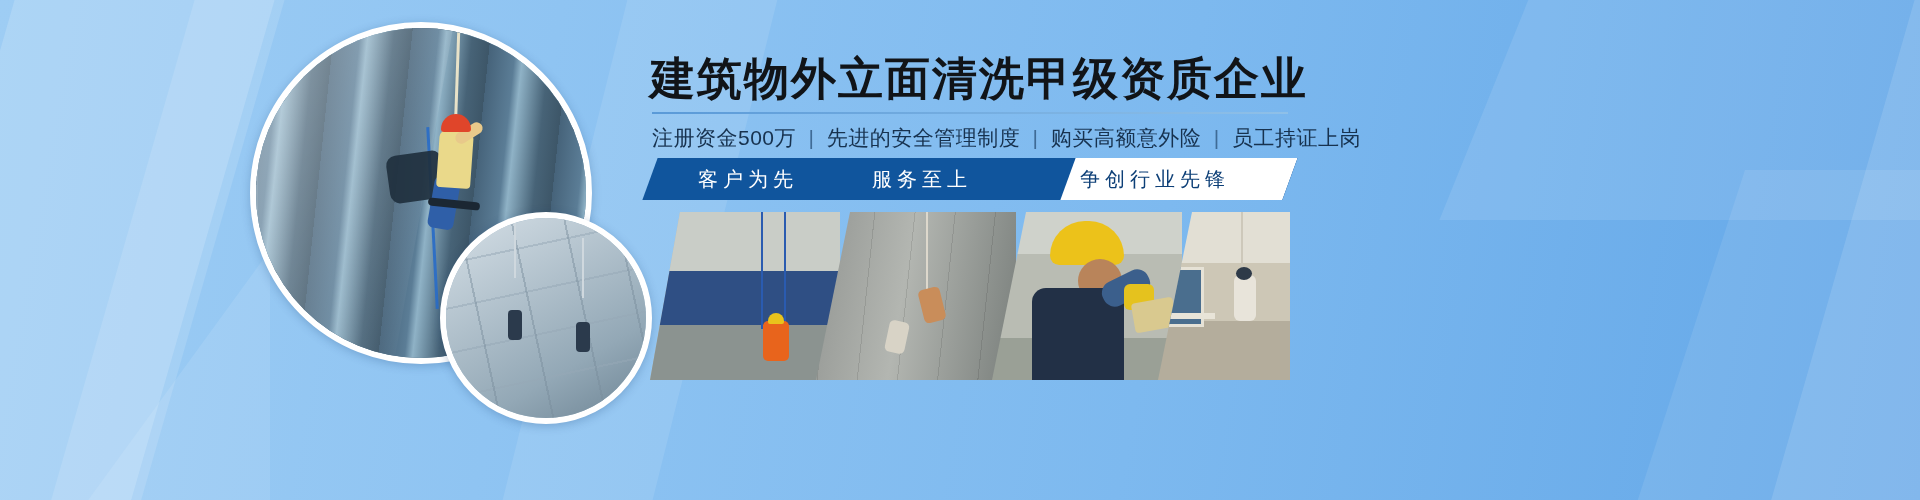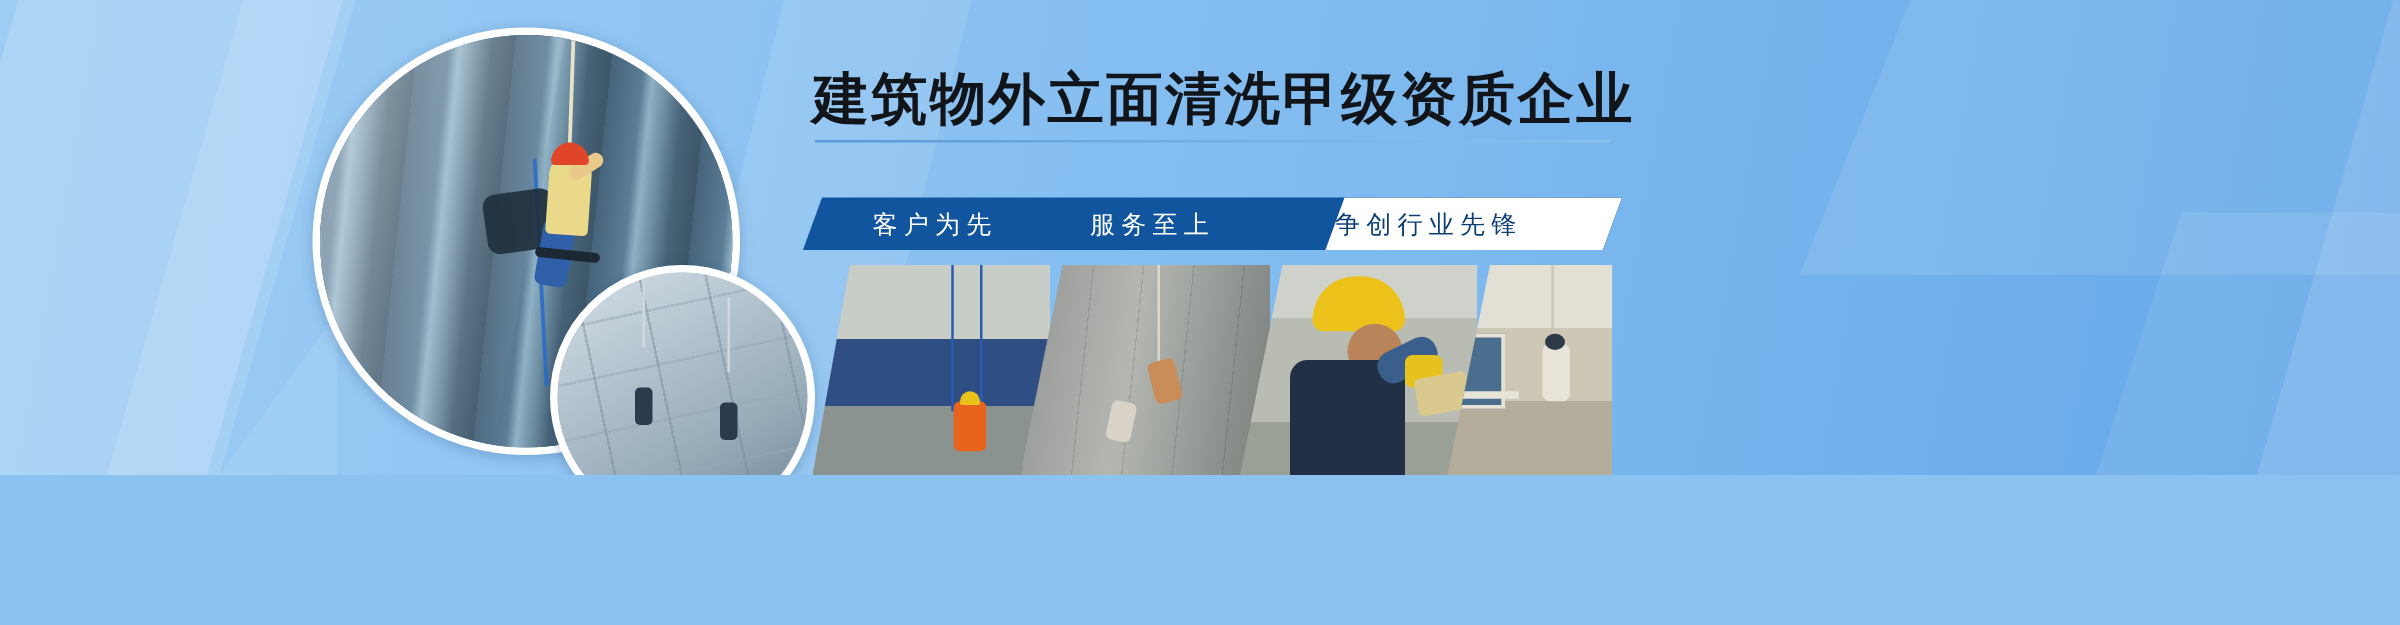--- a/index.html
+++ b/index.html
@@ -2,21 +2,21 @@
 <html><head>
 <meta charset="utf-8">
 <style>
   html,body{margin:0;padding:0;}
   body{
     width:1920px;height:500px;overflow:hidden;
     font-family:"Liberation Sans","DejaVu Sans",sans-serif;
     background:#8cc2f0;
   }
   .banner{
-    position:relative;width:1920px;height:380px;overflow:hidden;
+    position:relative;width:1920px;height:500px;overflow:hidden;
     background:linear-gradient(100deg,#9ecdf4 0%,#8fc4f2 28%,#7db9ef 60%,#63a7e8 100%);
   }
   
   .deco{position:absolute;pointer-events:none;}
   .d1{left:-60px;top:-40px;width:260px;height:600px;
       background:rgba(255,255,255,.16);transform:skewX(-16deg);}
   .d2{left:120px;top:-60px;width:90px;height:640px;
       background:rgba(255,255,255,.13);transform:skewX(-16deg);}
   .d3{left:30px;top:250px;width:240px;height:330px;
       background:rgba(255,255,255,.10);
@@ -97,21 +97,21 @@
   
   .slogan{position:absolute;left:650px;top:158px;width:640px;height:42px;}
   .slogan-bg{position:absolute;inset:0;transform:skewX(-20deg);
     background:#10559d;overflow:hidden;}
   .slogan-white{position:absolute;right:0;top:0;width:222px;height:100%;
     background:#ffffff;}
   .slogan-items{position:absolute;inset:0;display:flex;align-items:center;}
   .sl{font-size:20px;letter-spacing:5px;font-weight:normal;white-space:nowrap;}
   .sl1{position:absolute;left:48px;color:#ffffff;}
   .sl2{position:absolute;left:222px;color:#ffffff;}
-  .sl3{position:absolute;left:418px;color:#0d3f77;}
+  .sl3{position:absolute;left:430px;color:#0d3f77;}
 
   
   .strip{position:absolute;left:650px;top:212px;width:640px;height:168px;}
   .pan{position:absolute;top:0;height:168px;overflow:hidden;}
   .pan i{position:absolute;inset:-20px;display:block;}
   .p1{left:0;width:190px;clip-path:polygon(30px 0,100% 0,100% 100%,0 100%);}
   .p2{left:166px;width:200px;clip-path:polygon(34px 0,100% 0,100% 100%,0 100%);}
   .p3{left:342px;width:190px;clip-path:polygon(34px 0,100% 0,100% 100%,0 100%);}
   .p4{left:508px;width:132px;clip-path:polygon(34px 0,100% 0,100% 100%,0 100%);}
 
@@ -191,20 +191,29 @@
     <div class="ph bldg"></div>
     <div class="bw-r" style="left:34%;top:0;"></div>
     <div class="bw-r" style="left:68%;top:10%;"></div>
     <div class="bw" style="left:31%;top:46%;"></div>
     <div class="bw" style="left:65%;top:52%;"></div>
   </div>
 
   <div class="title">建筑物外立面清洗甲级资质企业</div>
   <div class="rule"></div>
 
+  <div class="subtitle">
+    <span>注册资金500万</span>
+    <span class="sep">|</span>
+    <span>先进的安全管理制度</span>
+    <span class="sep">|</span>
+    <span>购买高额意外险</span>
+    <span class="sep">|</span>
+    <span>员工持证上岗</span>
+  </div>
 
   <div class="slogan">
     <div class="slogan-bg">
       <div class="slogan-white"></div>
     </div>
     <div class="slogan-items">
       <span class="sl sl1">客户为先</span>
       <span class="sl sl2">服务至上</span>
       <span class="sl sl3">争创行业先锋</span>
     </div>

